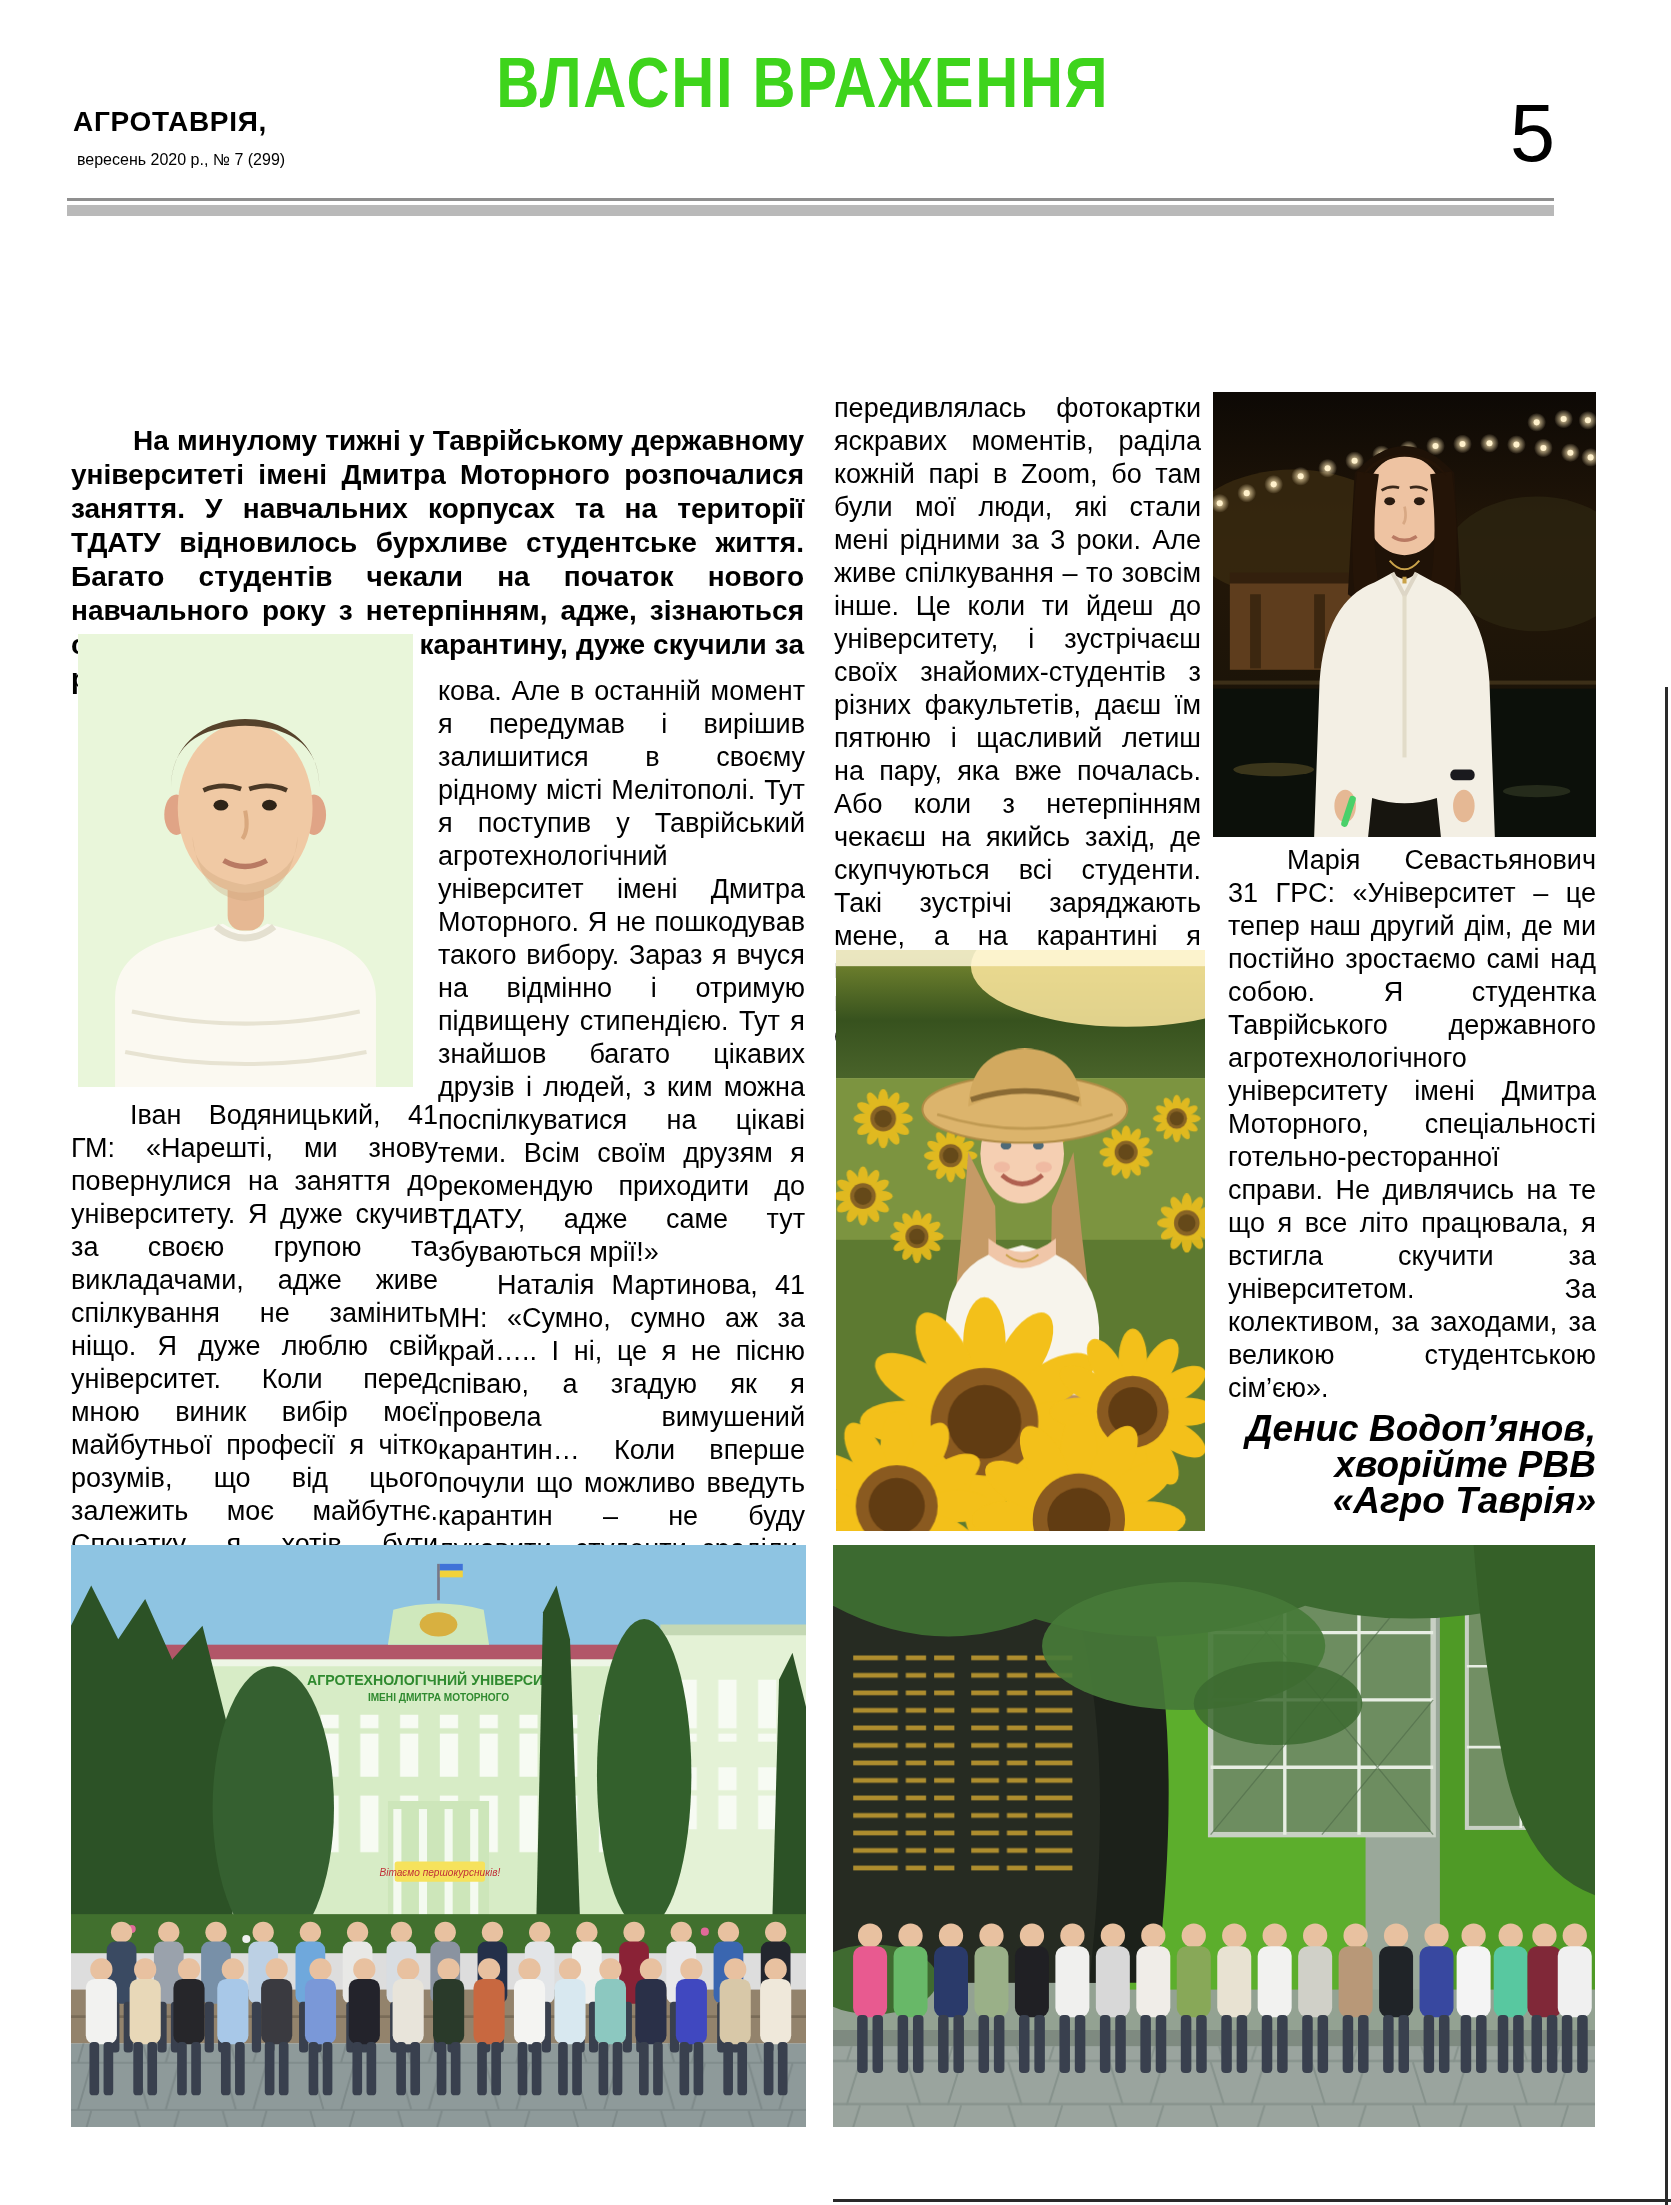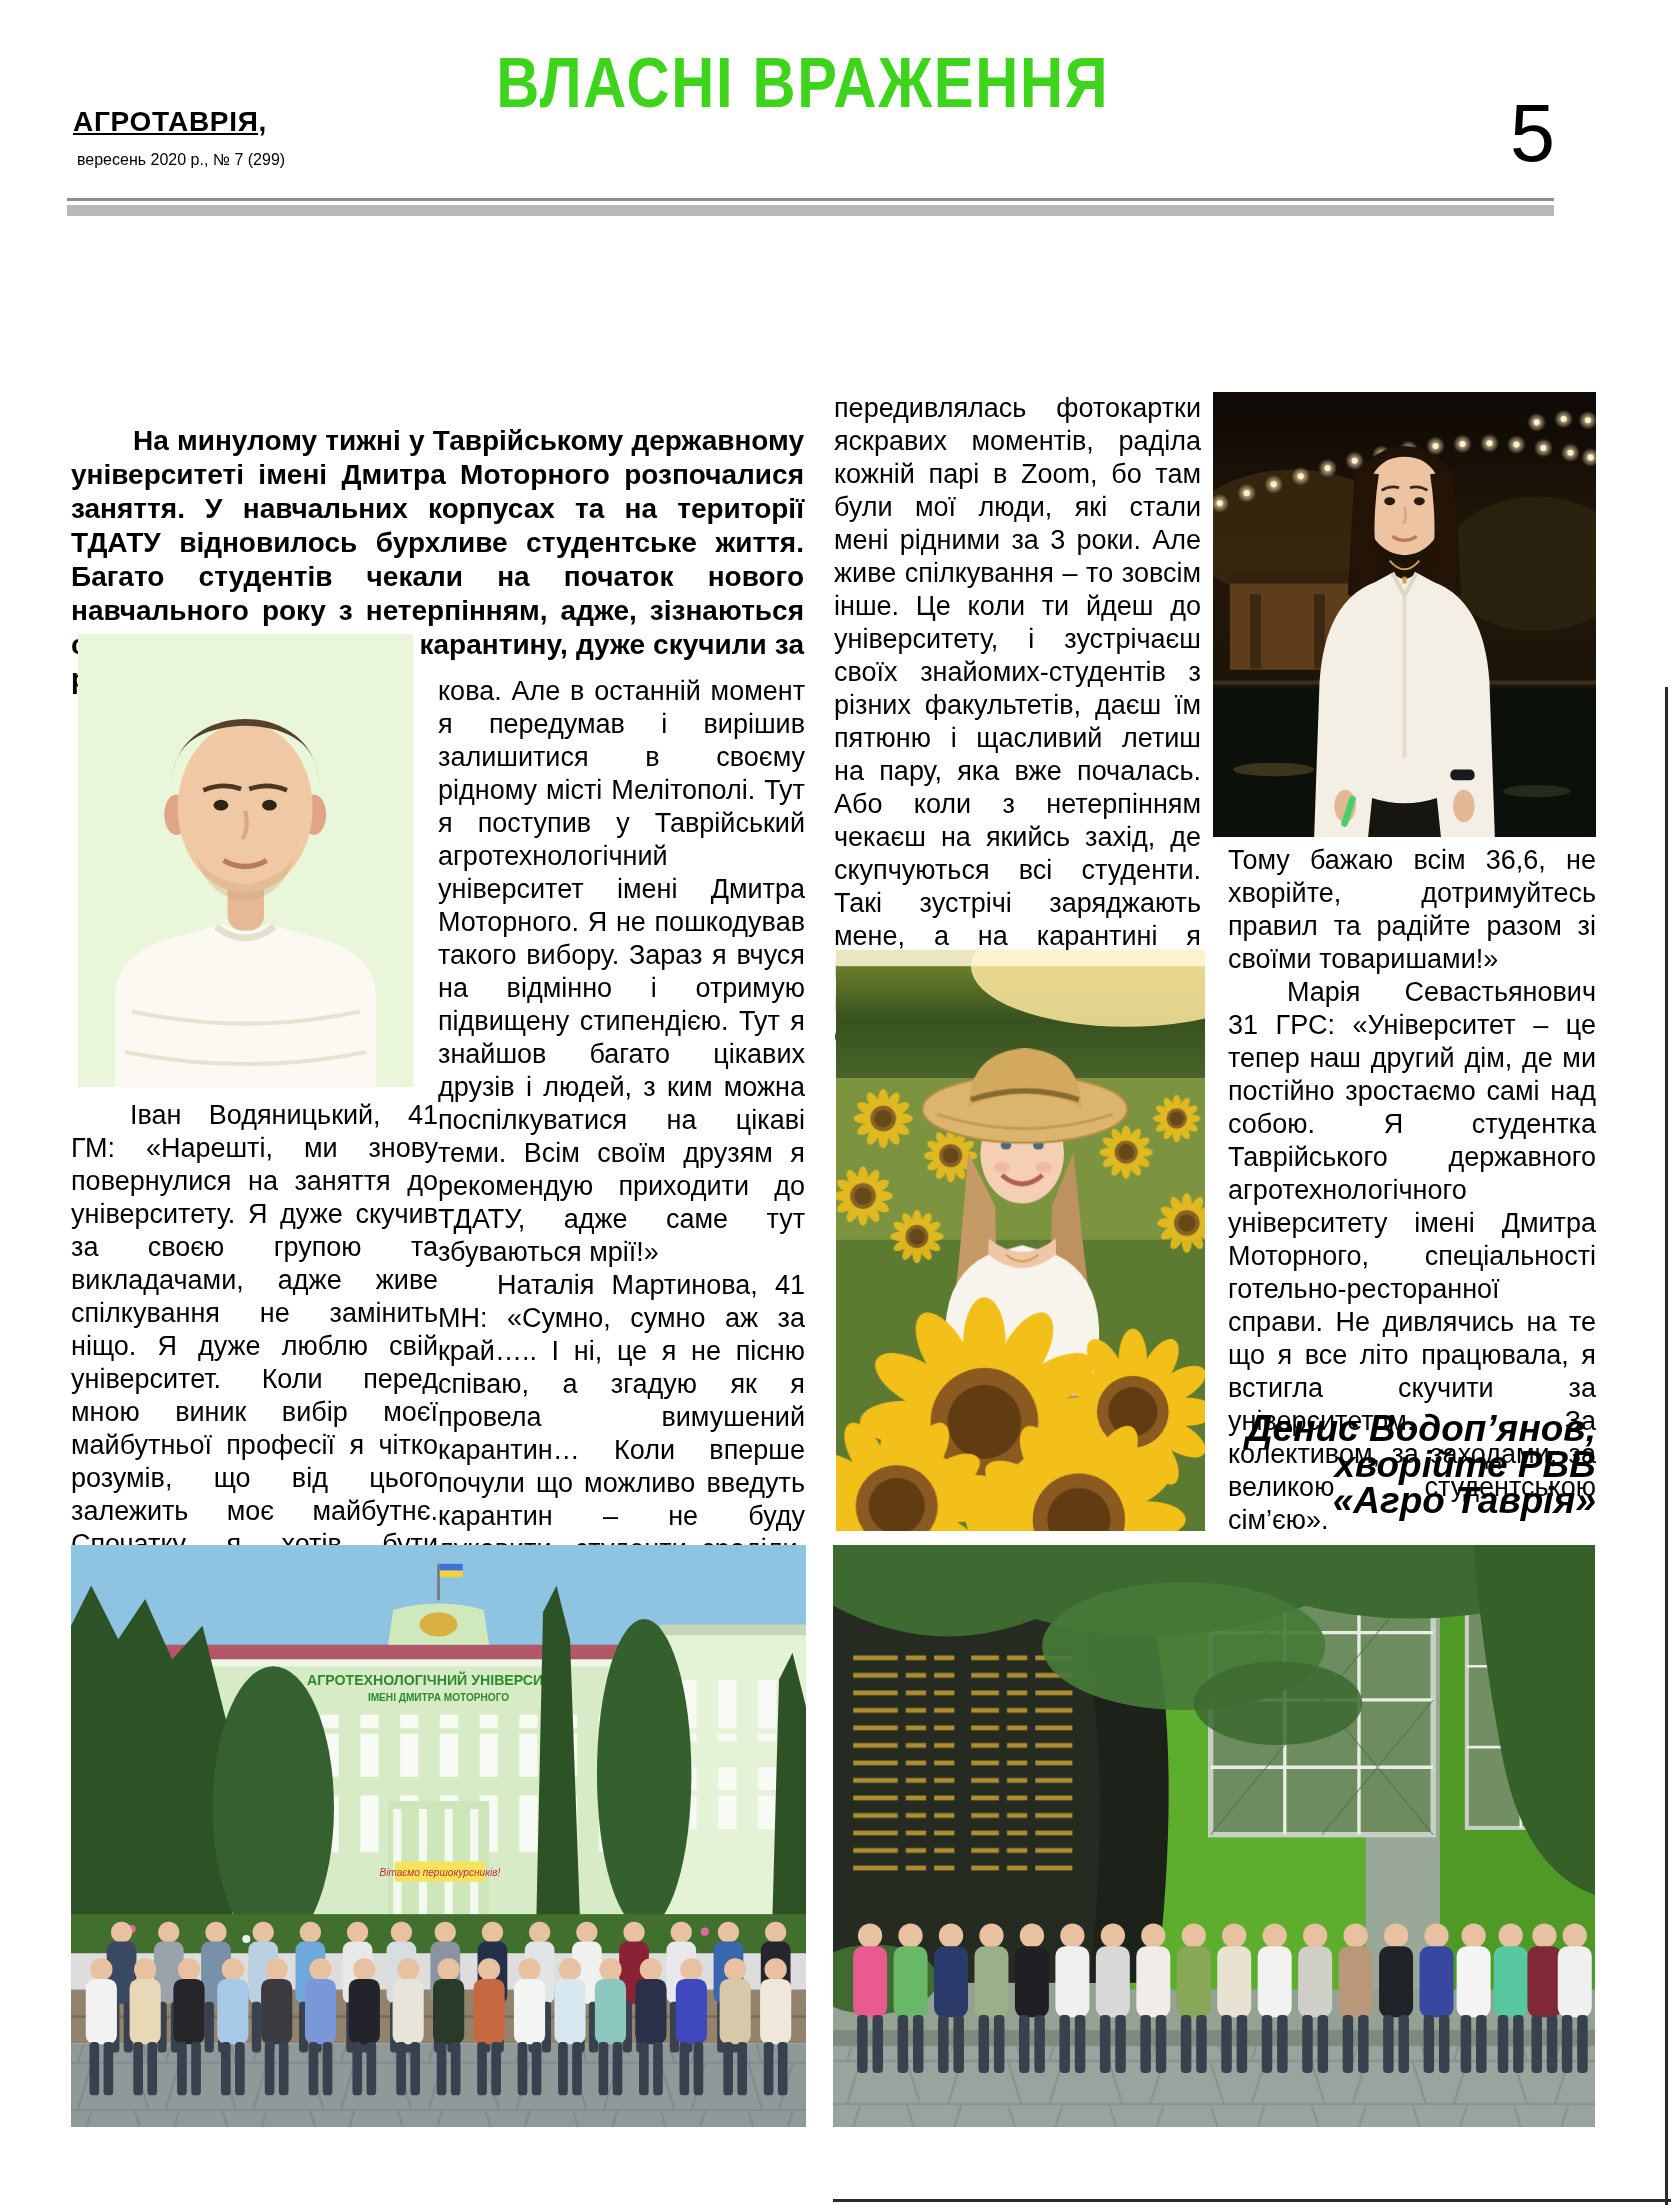--- a/index.html
+++ b/index.html
@@ -1,21 +1,21 @@
 <!DOCTYPE html>
 <html style="font-size:10.8px"><head>
 <meta charset="utf-8">
 <style>
   html,body{margin:0;padding:0;background:#ffffff;}
   .page{position:relative;width:1671px;height:2205px;background:#fff;
         font-family:"Liberation Sans",sans-serif;color:#000;overflow:hidden;}
   .abs{position:absolute;}
 
   
-  .mast-name{left:73px;top:106px;font-size:28px;font-weight:bold;letter-spacing:0.7px;text-decoration:underline;}
+  .mast-name{left:73px;top:106px;font-size:28px;font-weight:bold;letter-spacing:0.7px;}
   .mast-issue{left:77px;top:151px;font-size:16px;}
   .section-title-wrap{left:324px;top:42px;width:957px;text-align:center;}
   .section-title{display:inline-block;font-size:71px;font-weight:bold;color:#3ed41c;
                  white-space:nowrap;letter-spacing:2px;transform:scaleX(.84);transform-origin:center;}
   .page-number{top:93px;right:116px;font-size:81px;line-height:1;font-weight:400;}
   .rule-thin{left:67px;top:198px;width:1487px;height:2.7px;background:#8f8f8f;}
   .rule-thick{left:67px;top:205px;width:1487px;height:10.8px;background:#b9b9b9;}
 
   
   .headline{left:40px;top:225px;width:1483px;text-align:center;color:#2b3ee2;font-weight:bold;}
@@ -169,21 +169,20 @@
   <div class="abs bodycol col2">
     <p>кова. Але в останній момент я передумав і вирішив залишитися в своєму рідному місті Мелітополі. Тут я поступив у Таврійський агротехнологічний університет імені Дмитра Моторного. Я не пошкодував такого вибору. Зараз я вчуся на відмінно і отримую підвищену стипендією. Тут я знайшов багато цікавих друзів і людей, з ким можна поспілкуватися на цікаві теми. Всім своїм друзям я рекомендую приходити до ТДАТУ, адже саме тут збуваються мрії!»</p>
     <p class="indent">Наталія Мартинова, 41 МН: «Сумно, сумно аж за край….. І ні, це я не пісню співаю, а згадую як я провела вимушений карантин… Коли вперше почули що можливо введуть карантин – не буду лукавити, студенти зраділи. Але не на довго. Перші два тижні вдома ще якось я пережила, але потім, мені просто кожного дня у сні являвся мій рідній Таврійський агро-технологічний університет. Я</p>
   </div>
 
   <div class="abs bodycol col1">
     <p class="indent">Іван Водяницький, 41 ГМ: «Нарешті, ми знову повернулися на заняття до університету. Я дуже скучив за своєю групою та викладачами, адже живе спілкування не замінить ніщо. Я дуже люблю свій університет. Коли перед мною виник вибір моєї майбутньої професії я чітко розумів, що від цього залежить моє майбутнє. Спочатку я хотів бути архітектором і вже готував документи на вступ до Хар-</p>
   </div>
 
   <div class="abs bodycol col4">
-    <p>Тому бажаю всім 36,6, не хворійте, дотримуйтесь правил та радійте разом зі своїми товаришами!»</p>
     <p class="indent">Марія Севастьянович 31 ГРС: «Університет – це тепер наш другий дім, де ми постійно зростаємо самі над собою. Я студентка Таврійського державного агротехнологічного університету імені Дмитра Моторного, спеціальності готельно-ресторанної справи. Не дивлячись на те що я все літо працювала, я встигла скучити за університетом. За колективом, за заходами, за великою студентською сім’єю».</p>
   </div>
 
   <div class="abs signature">
     <div>Денис Водоп’янов,</div>
     <div>хворійте РВВ</div>
     <div>«Агро Таврія»</div>
   </div>
 
   <div class="abs photo photo-sunflower">

